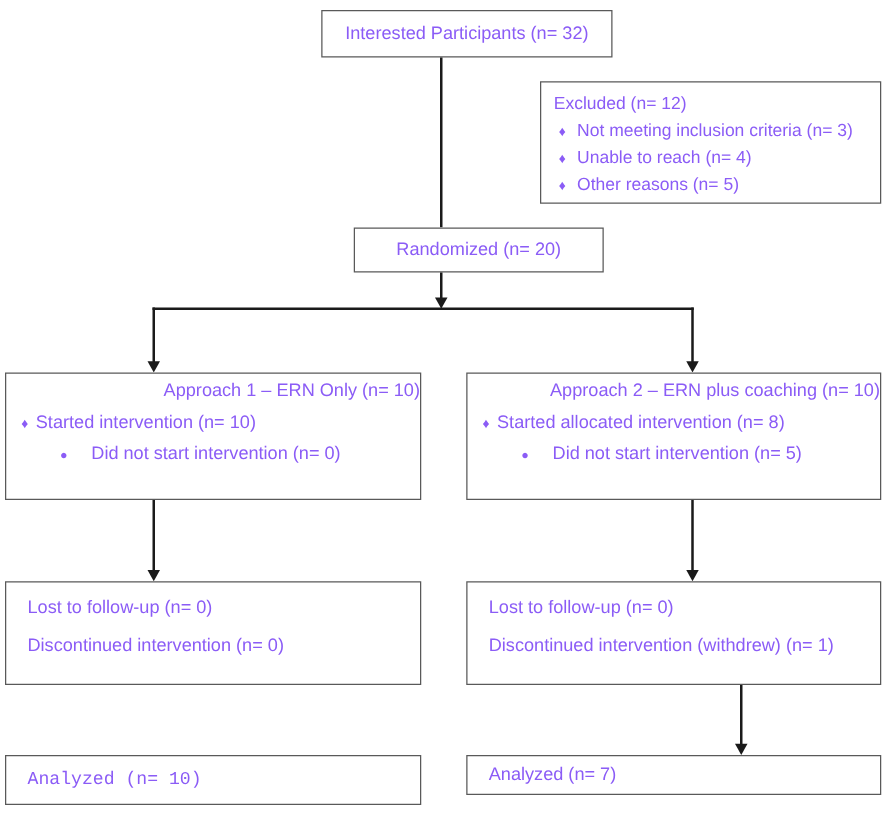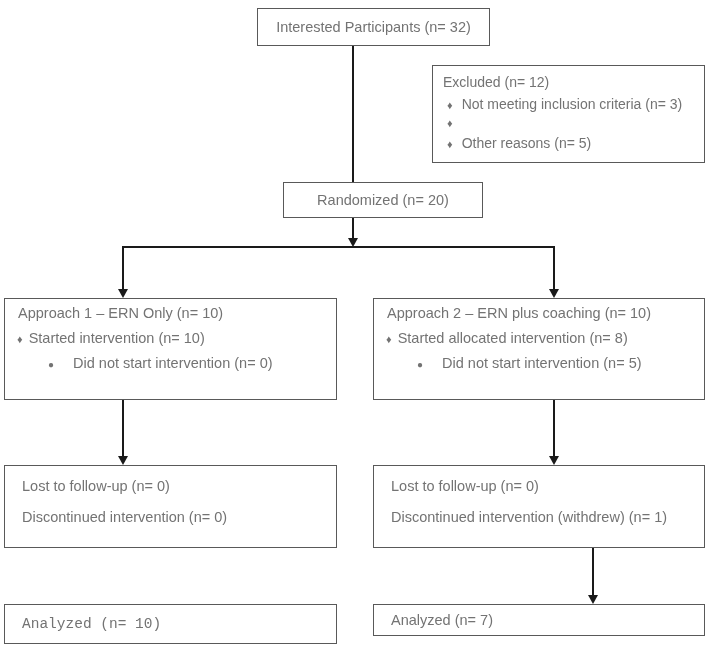--- a/index.html
+++ b/index.html
@@ -2,21 +2,21 @@
 <html><head>
 <meta charset="utf-8">
 <style>
   html, body { margin: 0; padding: 0; background: #ffffff; }
   .canvas {
     position: relative;
     width: 709px;
     height: 652px;
     background: #ffffff;
     font-family: "Liberation Sans", sans-serif;
-    color: #737373;
+    color: #8b5cf6;
     overflow: hidden;
   }
   .box {
     position: absolute;
     background: #ffffff;
     border: 1.5px solid #595959;
     box-sizing: border-box;
     font-size: 14.5px;
     line-height: 1.25;
   }
@@ -41,21 +41,21 @@
     background: #1a1a1a;
   }
   .arrowhead {
     position: absolute;
     width: 0;
     height: 0;
     border-left: 5px solid transparent;
     border-right: 5px solid transparent;
     border-top: 9px solid #1a1a1a;
   }
-  .title-row { padding-left: 13px; }
+  .title-row { padding-left: 13px; text-align: right; }
   .excl-title { padding-left: 10px; }
   .row { display: flex; align-items: baseline; }
   .row-l1 { padding-left: 12px; }
   .row-l1 .bullet { margin-right: 6px; }
   .row-l2 { padding-left: 43px; }
   .row-l2 .bullet { margin-right: 19px; }
   .row-excl { padding-left: 14px; }
   .row-excl .bullet { margin-right: 9px; }
   .bullet-diamond { font-size: 11px; }
   .bullet-round { font-size: 10px; }
@@ -80,20 +80,21 @@
 
   <div class="box" style="left:432px; top:65px; width:273px; height:98px;">
     <div class="excluded-content">
       <div class="excl-title">Excluded (n= 12)</div>
       <div class="row row-excl">
         <span class="bullet bullet-diamond">♦</span>
         <span>Not meeting inclusion criteria (n= 3)</span>
       </div>
       <div class="row row-excl">
         <span class="bullet bullet-diamond">♦</span>
+        <span>Unable to reach (n= 4)</span>
       </div>
       <div class="row row-excl">
         <span class="bullet bullet-diamond">♦</span>
         <span>Other reasons (n= 5)</span>
       </div>
     </div>
   </div>
 
   <div class="box center" style="left:283px; top:182px; width:200px; height:36px;">
     <span>Randomized (n= 20)</span>

